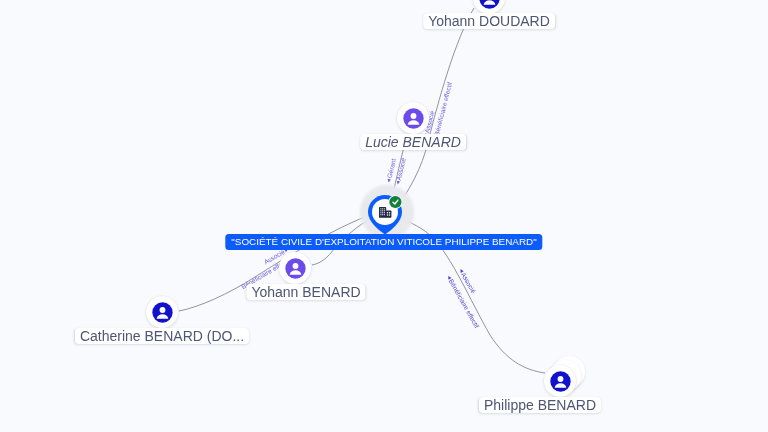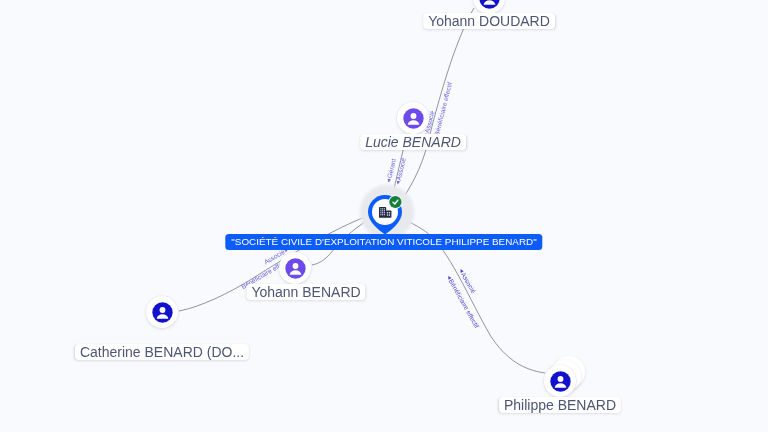--- a/index.html
+++ b/index.html
@@ -113,33 +113,33 @@
       <div class="chip" style="left: 306px; top: 284px;">Yohann BENARD</div>
       <div class="node" style="left: 162px; top: 312px;">
         <div class="pnode">
           <svg width="21" height="21" viewBox="0 0 24 24">
             <circle cx="12" cy="12" r="11.6" fill="#1212cc"></circle>
             <circle cx="12" cy="9.1" r="3.35" fill="#fdfdff"></circle>
             <path d="M5.3 19.1 C5.9 16.0 8.5 14.1 12 14.1 C15.5 14.1 18.1 16.0 18.7 19.1 Z" fill="#fdfdff"></path>
           </svg>
         </div>
       </div>
-      <div class="chip" style="left: 162px; top: 344px; text-align: right;">Catherine BENARD (DO...</div>
+      <div class="chip" style="left: 162px; top: 328px; text-align: right;">Catherine BENARD (DO...</div>
       <div class="node" style="left: 560px; top: 381px;">
         <div class="stackc" style="left:9px;top:-9px"></div>
         <div class="stackc" style="left:5px;top:-5px"></div>
         <div class="pnode">
           <svg width="21" height="21" viewBox="0 0 24 24">
             <circle cx="12" cy="12" r="11.6" fill="#1212cc"></circle>
             <circle cx="12" cy="9.1" r="3.35" fill="#fdfdff"></circle>
             <path d="M5.3 19.1 C5.9 16.0 8.5 14.1 12 14.1 C15.5 14.1 18.1 16.0 18.7 19.1 Z" fill="#fdfdff"></path>
           </svg>
         </div>
       </div>
-      <div class="chip" style="left: 560px; top: 397px;">Philippe BENARD</div>
+      <div class="chip" style="left: 540px; top: 397px;">Philippe BENARD</div>
       <div class="halo" style="left: 387px; top: 212px;"></div>
       <div class="pin" style="left: 385px; top: 217px;">
         <svg width="44" height="50" viewBox="0 0 44 50" style="display:block">
           <g transform="translate(5,3)">
             <path d="M17 0 C7.6 0 0 7.6 0 17 C0 27.2 11.2 35.6 17 39.5 C22.8 35.6 34 27.2 34 17 C34 7.6 26.4 0 17 0 Z" fill="#0b5cfa"></path>
             <circle cx="17" cy="17" r="13" fill="#fdfdff"></circle>
             <g transform="translate(11.0,11.9) scale(1.09)">
               <path fill="#222a47" d="M0 0.75 a0.75 0.75 0 0 1 0.75 -0.75 h5.1 a0.75 0.75 0 0 1 0.75 0.75 v9.25 h-6.6 z"></path>
               <path fill="#222a47" d="M6.05 3.3 h4.6 a0.75 0.75 0 0 1 0.75 0.75 v5.2 a0.75 0.75 0 0 1 -0.75 0.75 h-4.6 z"></path>
               <g fill="#fafbff">

